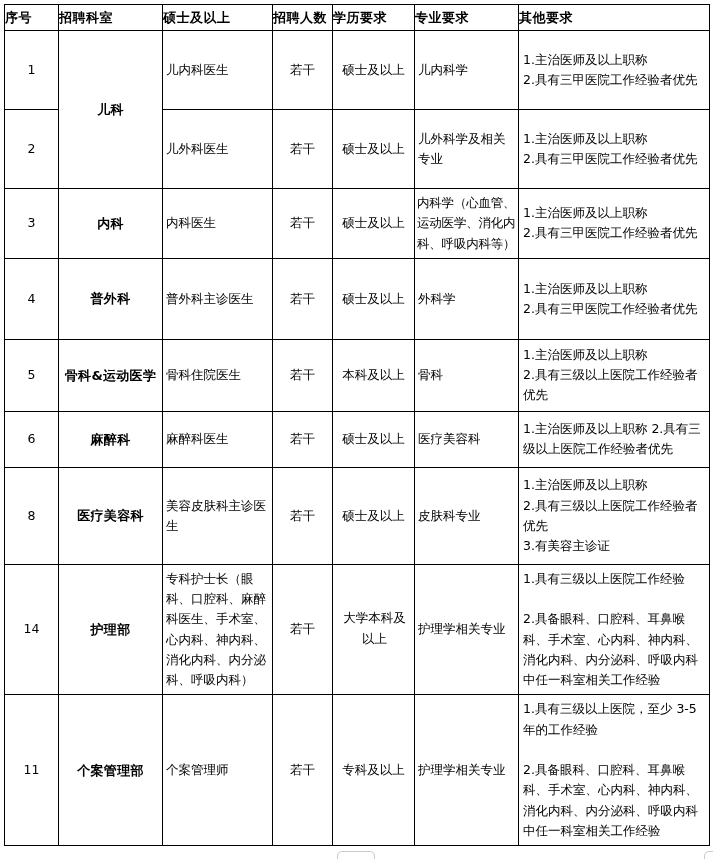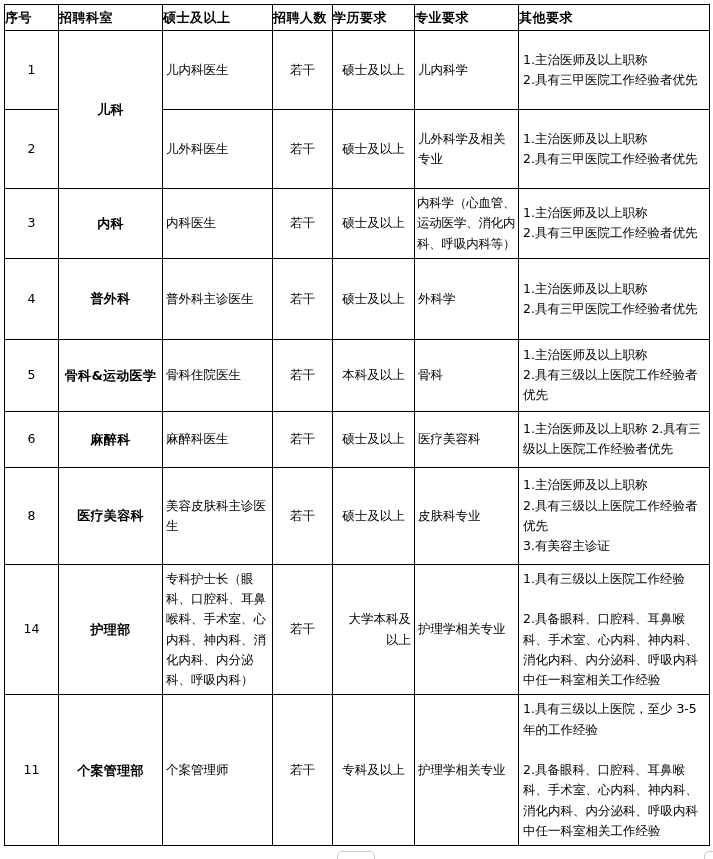--- a/index.html
+++ b/index.html
@@ -67,22 +67,23 @@
     font-size: 13px;
     letter-spacing: 0.3px;
   }
   td.post .cellpad,
   td.major .cellpad {
   }
   td.edu .cellpad {
     text-align: center;
   }
   td.edu.wrapleft .cellpad {
-    text-align: right;
+    text-align: center;
     padding-left: 5px;
+    font-family: Liberation Mono, monospace;
   }
   td.other .cellpad {
     text-align: left;
     padding-left: 4px;
     padding-right: 2px;
     white-space: pre-line;
   }
   td.major.tight .cellpad {
     text-align: left;
     padding-left: 2px;
@@ -320,21 +321,21 @@
       </tr>
 
       <tr class="r10">
         <td class="idx">
             <span class="cellpad">14</span>
           </td>
         <td class="dept">
             <span class="cellpad">护理部</span>
           </td>
         <td class="post">
-            <span class="cellpad">专科护士长（眼科、口腔科、耳鼻喉科、手术室、心内科、神内科、消化内科、内分泌科、呼吸内科）</span>
+            <span class="cellpad">专科护士长（眼科、口腔科、麻醉科医生、手术室、心内科、神内科、消化内科、内分泌科、呼吸内科）</span>
           </td>
         <td class="num">
             <span class="cellpad">若干</span>
           </td>
         <td class="edu wrapleft">
             <span class="cellpad">大学本科及以上</span>
           </td>
         <td class="major">
             <span class="cellpad">护理学相关专业</span>
           </td>

